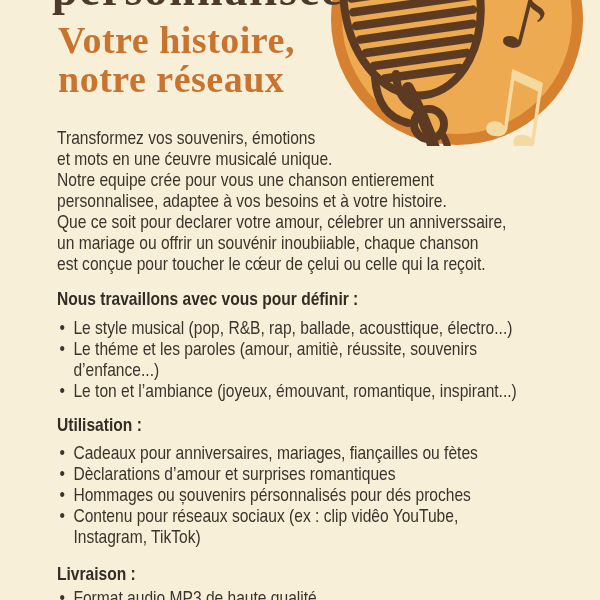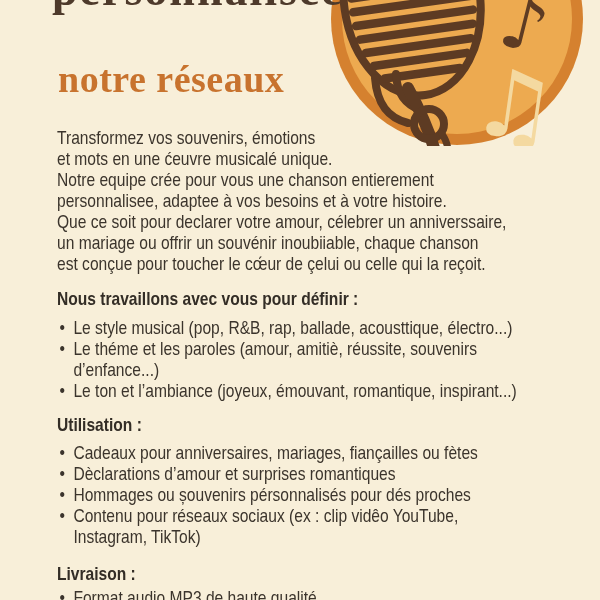--- a/index.html
+++ b/index.html
@@ -73,21 +73,21 @@
       <path class="ink-stroke" d="M 78 196 C 90 218 98 236 104 256" stroke-width="12"></path>
       <circle class="ink-stroke" cx="99" cy="232" r="15" stroke-width="8"></circle>
       <path class="ink-stroke" d="M 112 242 q 8 12 5 22" stroke-width="7"></path>
     </g>
   </svg>
 </div>
 
 <h1 class="title-cut">personnalisée</h1>
 
 <h2 class="title">
-  <br>
+  <span class="line">Votre histoire,</span><br>
   <span class="line">notre réseaux</span>
 </h2>
 
 <div class="copy">
 
   <div class="intro">
     <div class="line">Transformez vos souvenirs, émotions</div>
     <div class="line">et mots en une ćeuvre musicalé unique.</div>
     <div class="line">Notre equipe crée pour vous une chanson entierement</div>
     <div class="line">personnalisee, adaptee à vos besoins et à votre histoire.</div>

